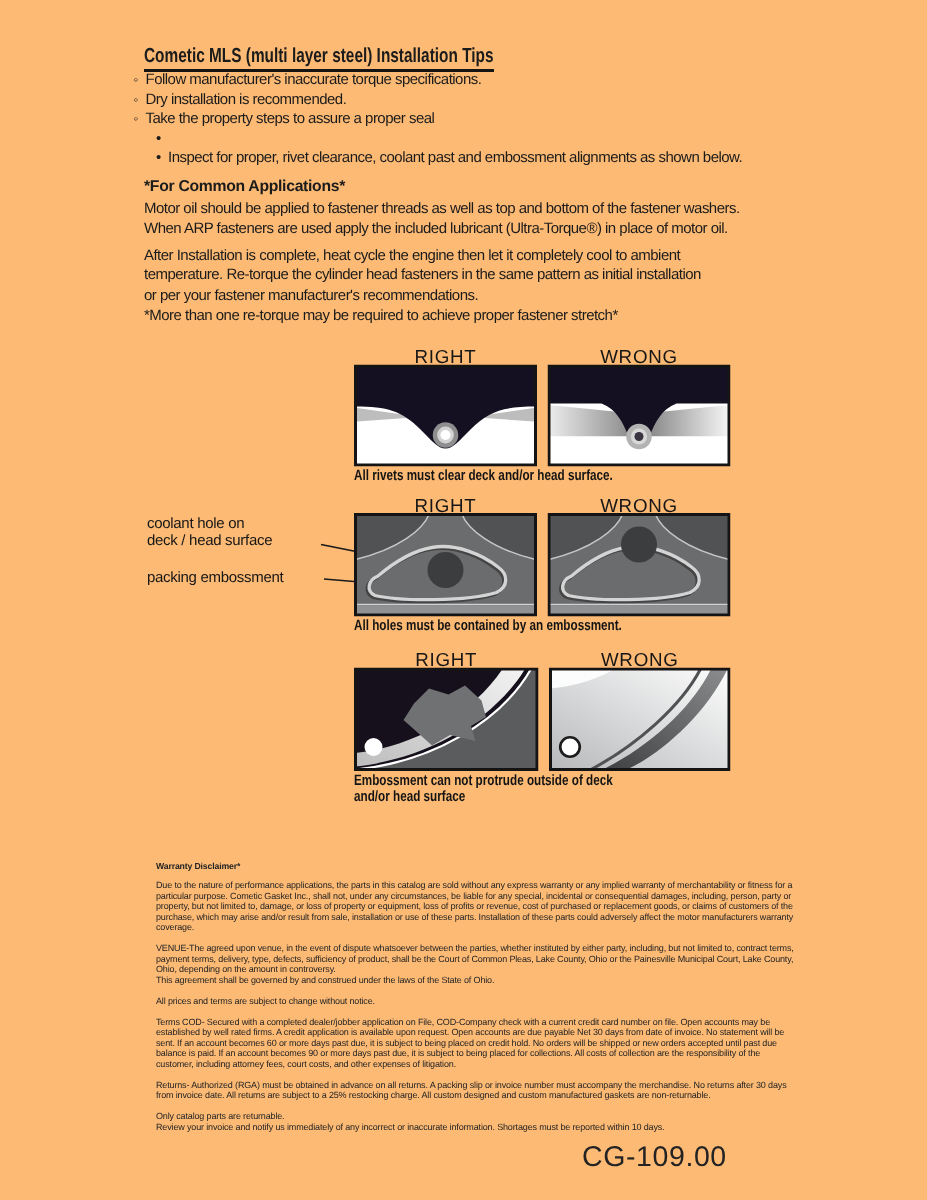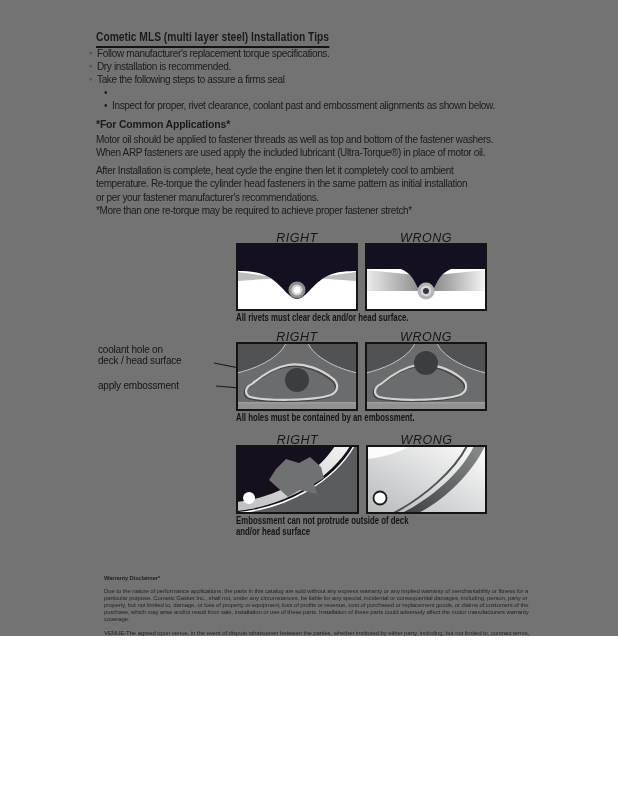--- a/index.html
+++ b/index.html
@@ -1,17 +1,17 @@
 <!DOCTYPE html>
 <html><head>
 <meta charset="utf-8">
 <style>
   html,body{margin:0;padding:0;background:#ffffff;}
   .sheet{
-    position:relative;width:618px;height:636px;background:#737373;
+    position:relative;width:618px;height:800px;background:#fdba74;
     font-family:"Liberation Sans", sans-serif;color:#1b1b1b;overflow:hidden;
   }
   .abs{position:absolute;}
   
   .title{
     left:96px;top:29px;font-size:13.5px;font-weight:bold;white-space:nowrap;
     transform:scaleX(0.76);transform-origin:left top;
     border-bottom:2px solid #141414;padding-bottom:2px;letter-spacing:0;
   }
   
@@ -21,21 +21,21 @@
   .b-glyph{width:8px;flex:0 0 8px;text-align:left;}
   .b-row .b-glyph{font-size:9px;}
   .b-row.sub .b-glyph{font-size:10px;}
   
   .diesel-h{left:96px;top:118px;font-size:10.5px;font-weight:bold;letter-spacing:-0.2px;white-space:nowrap;}
   .para{left:96px;font-size:10px;letter-spacing:-0.35px;line-height:13.4px;white-space:pre-line;width:470px;}
   .p1{top:133px;}
   .p2{top:164px;}
   .note{left:96px;top:205px;font-size:10px;letter-spacing:-0.35px;white-space:nowrap;}
   
-  .dlabel{font-size:12.5px;letter-spacing:0.5px;text-align:center;color:#161616;font-style:italic;}
+  .dlabel{font-size:12.5px;letter-spacing:0.5px;text-align:center;color:#161616;}
   .caption{
     font-size:10px;font-weight:bold;white-space:pre-line;line-height:10.8px;
     transform:scaleX(0.78);transform-origin:left top;white-space:pre;color:#141414;
   }
   .caption.multi{white-space:pre-line;}
   
   .callout{font-size:10px;letter-spacing:-0.2px;text-align:left;line-height:11px;white-space:pre-line;width:112px;color:#161616;}
   svg{display:block;}
   .footer-code{left:388px;top:761px;font-size:19px;letter-spacing:0.4px;color:#232323;text-align:center;}
   
@@ -46,29 +46,29 @@
 </head>
 <body>
 
 <div class="sheet">
 
   <div class="abs title">Cometic MLS (multi layer steel) Installation Tips</div>
 
   <div class="abs bullets">
     <div class="b-row">
       <span class="b-glyph">◦</span>
-      <span>Follow manufacturer's replacement torque specifications.</span>
+      <span>Follow manufacturer's inaccurate torque specifications.</span>
     </div>
     <div class="b-row">
       <span class="b-glyph">◦</span>
       <span>Dry installation is recommended.</span>
     </div>
     <div class="b-row">
       <span class="b-glyph">◦</span>
-      <span>Take the following steps to assure a firms seal</span>
+      <span>Take the property steps to assure a proper seal</span>
     </div>
     <div class="b-row sub">
       <span class="b-glyph">•</span>
     </div>
     <div class="b-row sub">
       <span class="b-glyph">•</span>
       <span>Inspect for proper, rivet clearance, coolant past and embossment alignments as shown below.</span>
     </div>
   </div>
 
@@ -121,21 +121,21 @@
     <rect x="1" y="1" width="120" height="66" fill="none" stroke="#141414" stroke-width="2"></rect>
   </svg>
 
   <div class="abs caption" style="left:236px;top:313px;">All rivets must clear deck and/or head surface.</div>
 
   <div class="abs dlabel" style="left:236px;top:330px;width:122px;">RIGHT</div>
   <div class="abs dlabel" style="left:365px;top:330px;width:122px;">WRONG</div>
 
   <div class="abs callout" style="left:98px;top:344px;">coolant hole on
 deck / head surface</div>
-  <div class="abs callout" style="left:98px;top:380px;">apply embossment</div>
+  <div class="abs callout" style="left:98px;top:380px;">packing embossment</div>
   <svg class="abs" style="left:208px;top:355px;pointer-events:none;" width="100" height="42" viewBox="0 0 100 42">
     <line x1="6" y1="8" x2="86" y2="24" stroke="#1a1a1a" stroke-width="1.1"></line>
     <line x1="8" y1="31" x2="56" y2="35" stroke="#1a1a1a" stroke-width="1.1"></line>
   </svg>
 
   <svg class="abs" style="left:236px;top:342px;" width="122" height="69" viewBox="0 0 122 69">
     <rect x="1" y="1" width="120" height="67" fill="#6a6c6e"></rect>
     <path d="M1,1 H50 C46,11 30,24 1,31 Z" fill="#505254" stroke="#c6c6c6" stroke-width="1"></path>
     <path d="M121,1 H72 C76,11 92,24 121,31 Z" fill="#505254" stroke="#c6c6c6" stroke-width="1"></path>
     <path d="M14,55 C8,52 9,45 16,42 C29,31 40,25 52,23 C68,20 86,28 96,36 C103,41 103,49 95,53 C76,59 31,59 14,55 Z" fill="none" stroke="#3c3c3c" stroke-width="2.4" opacity="0.8" transform="translate(-1.2,1.2)"></path>

